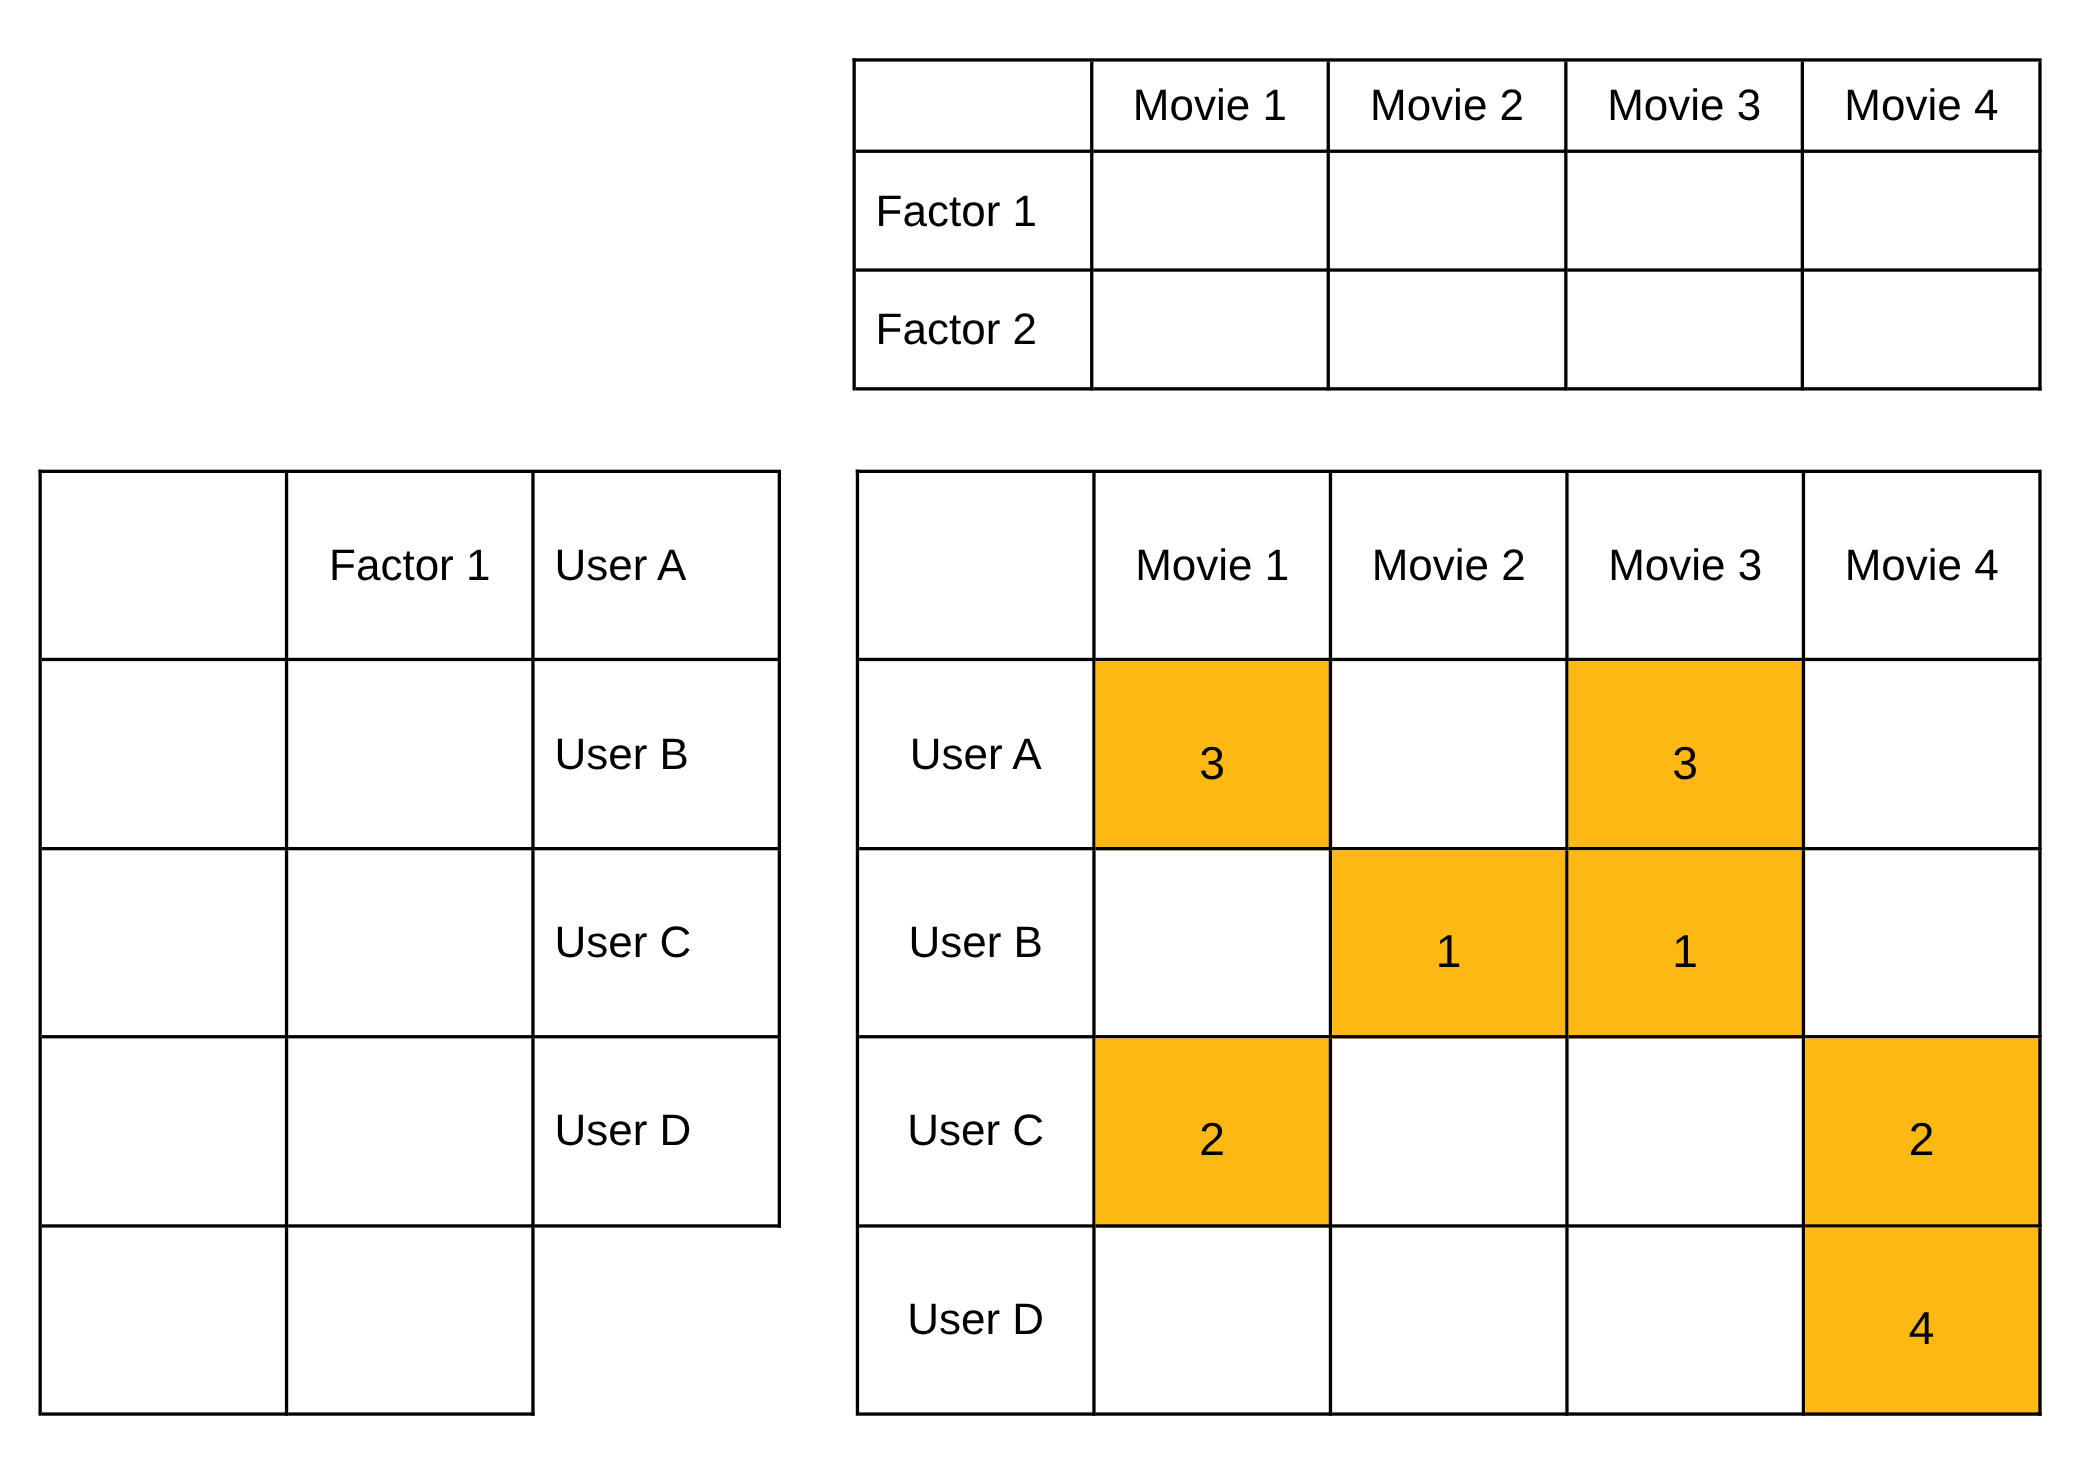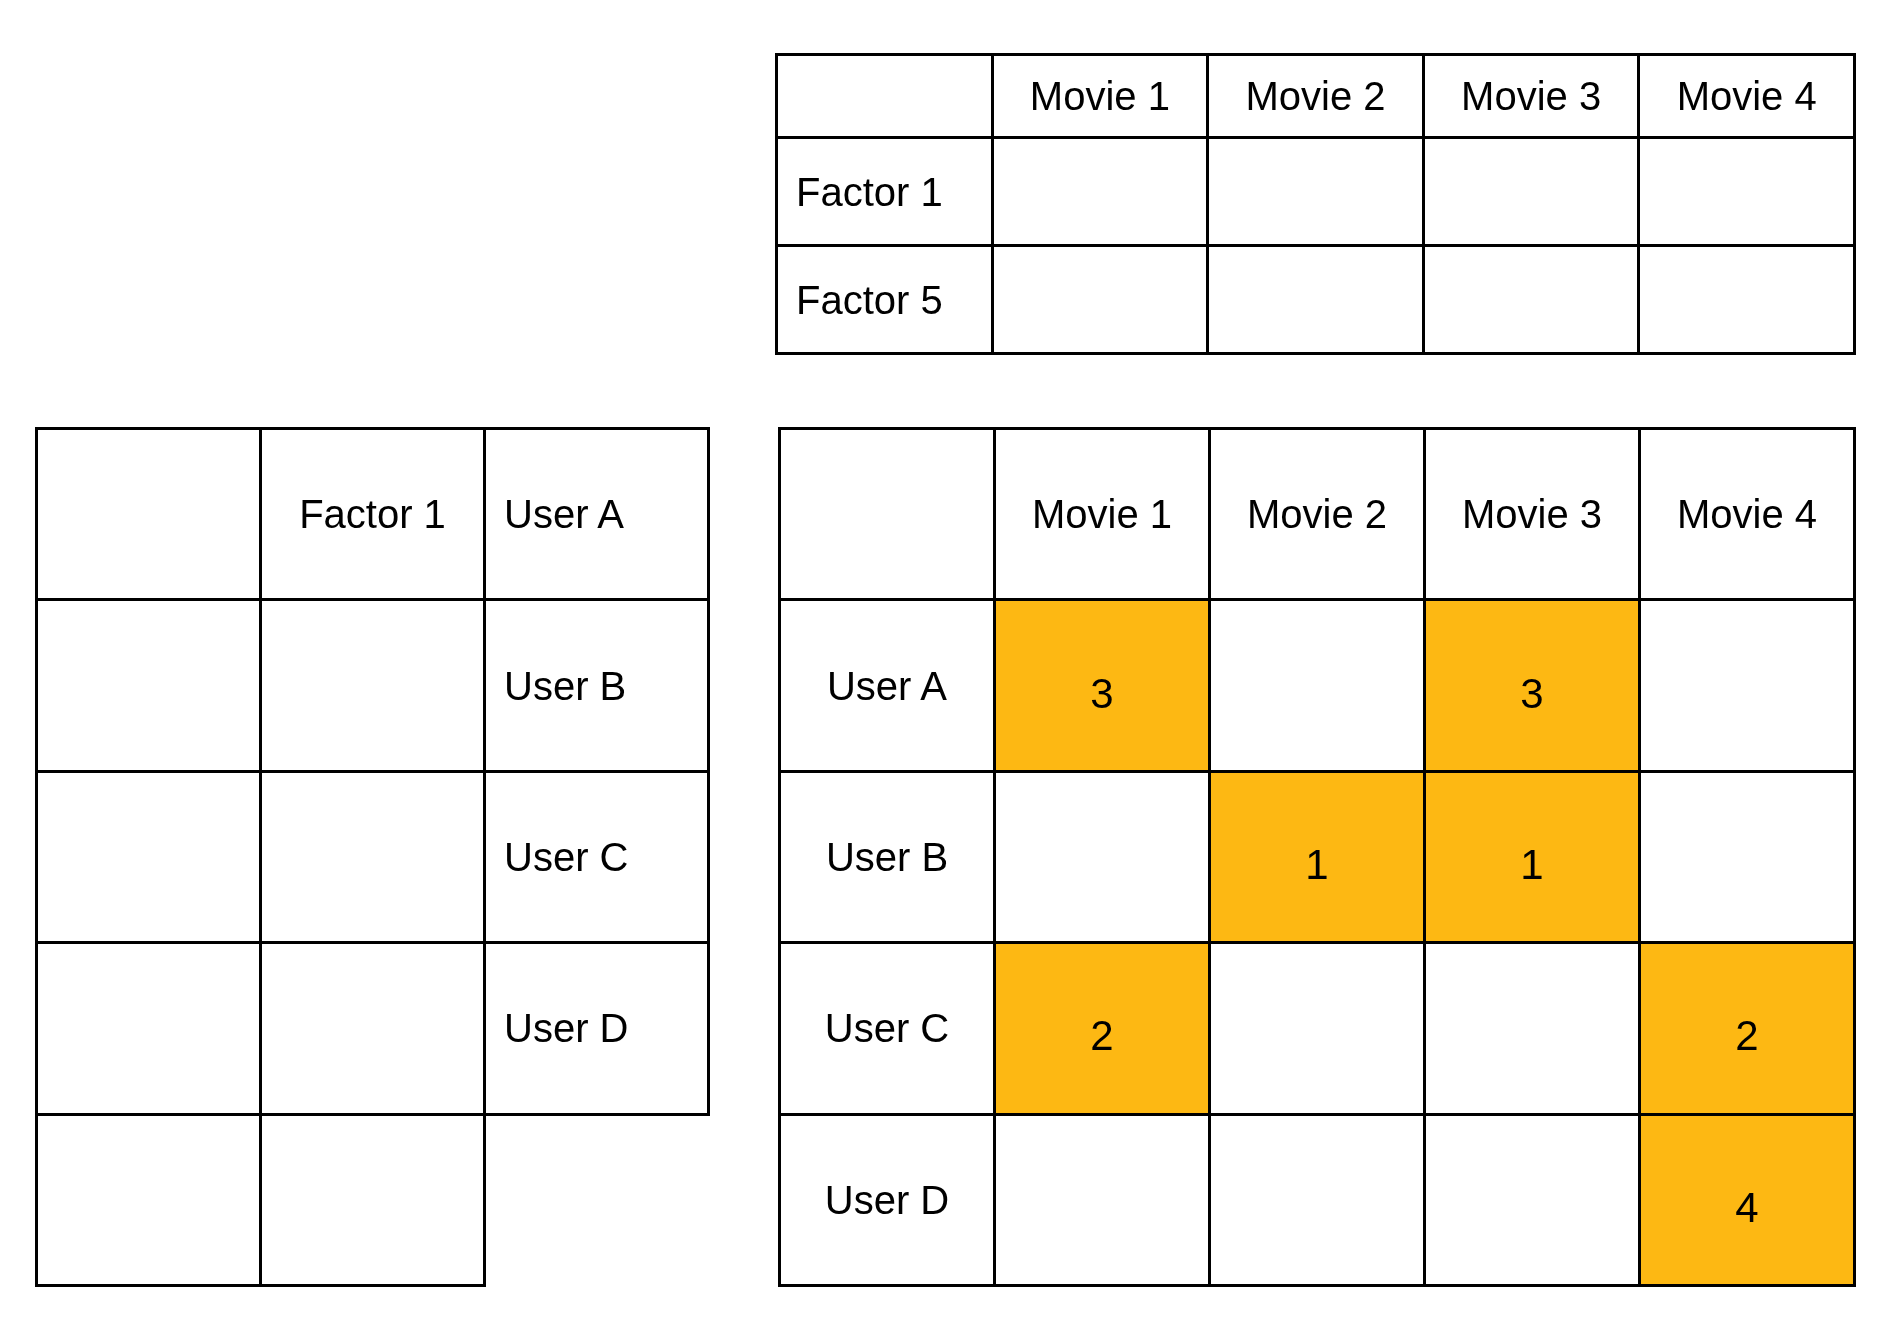--- a/index.html
+++ b/index.html
@@ -68,21 +68,21 @@
     <div class="cell">Movie 2</div>
     <div class="cell">Movie 3</div>
     <div class="cell">Movie 4</div>
 
     <div class="cell left">Factor 1</div>
     <div class="cell val"></div>
     <div class="cell val"></div>
     <div class="cell val"></div>
     <div class="cell val"></div>
 
-    <div class="cell left">Factor 5</div>
+    <div class="cell left">Factor 2</div>
     <div class="cell val"></div>
     <div class="cell val"></div>
     <div class="cell val"></div>
     <div class="cell val"></div>
   </div>
 
   <div class="tbl" id="user-factor-table">
     <div class="cell"></div>
     <div class="cell">Factor 1</div>
 

